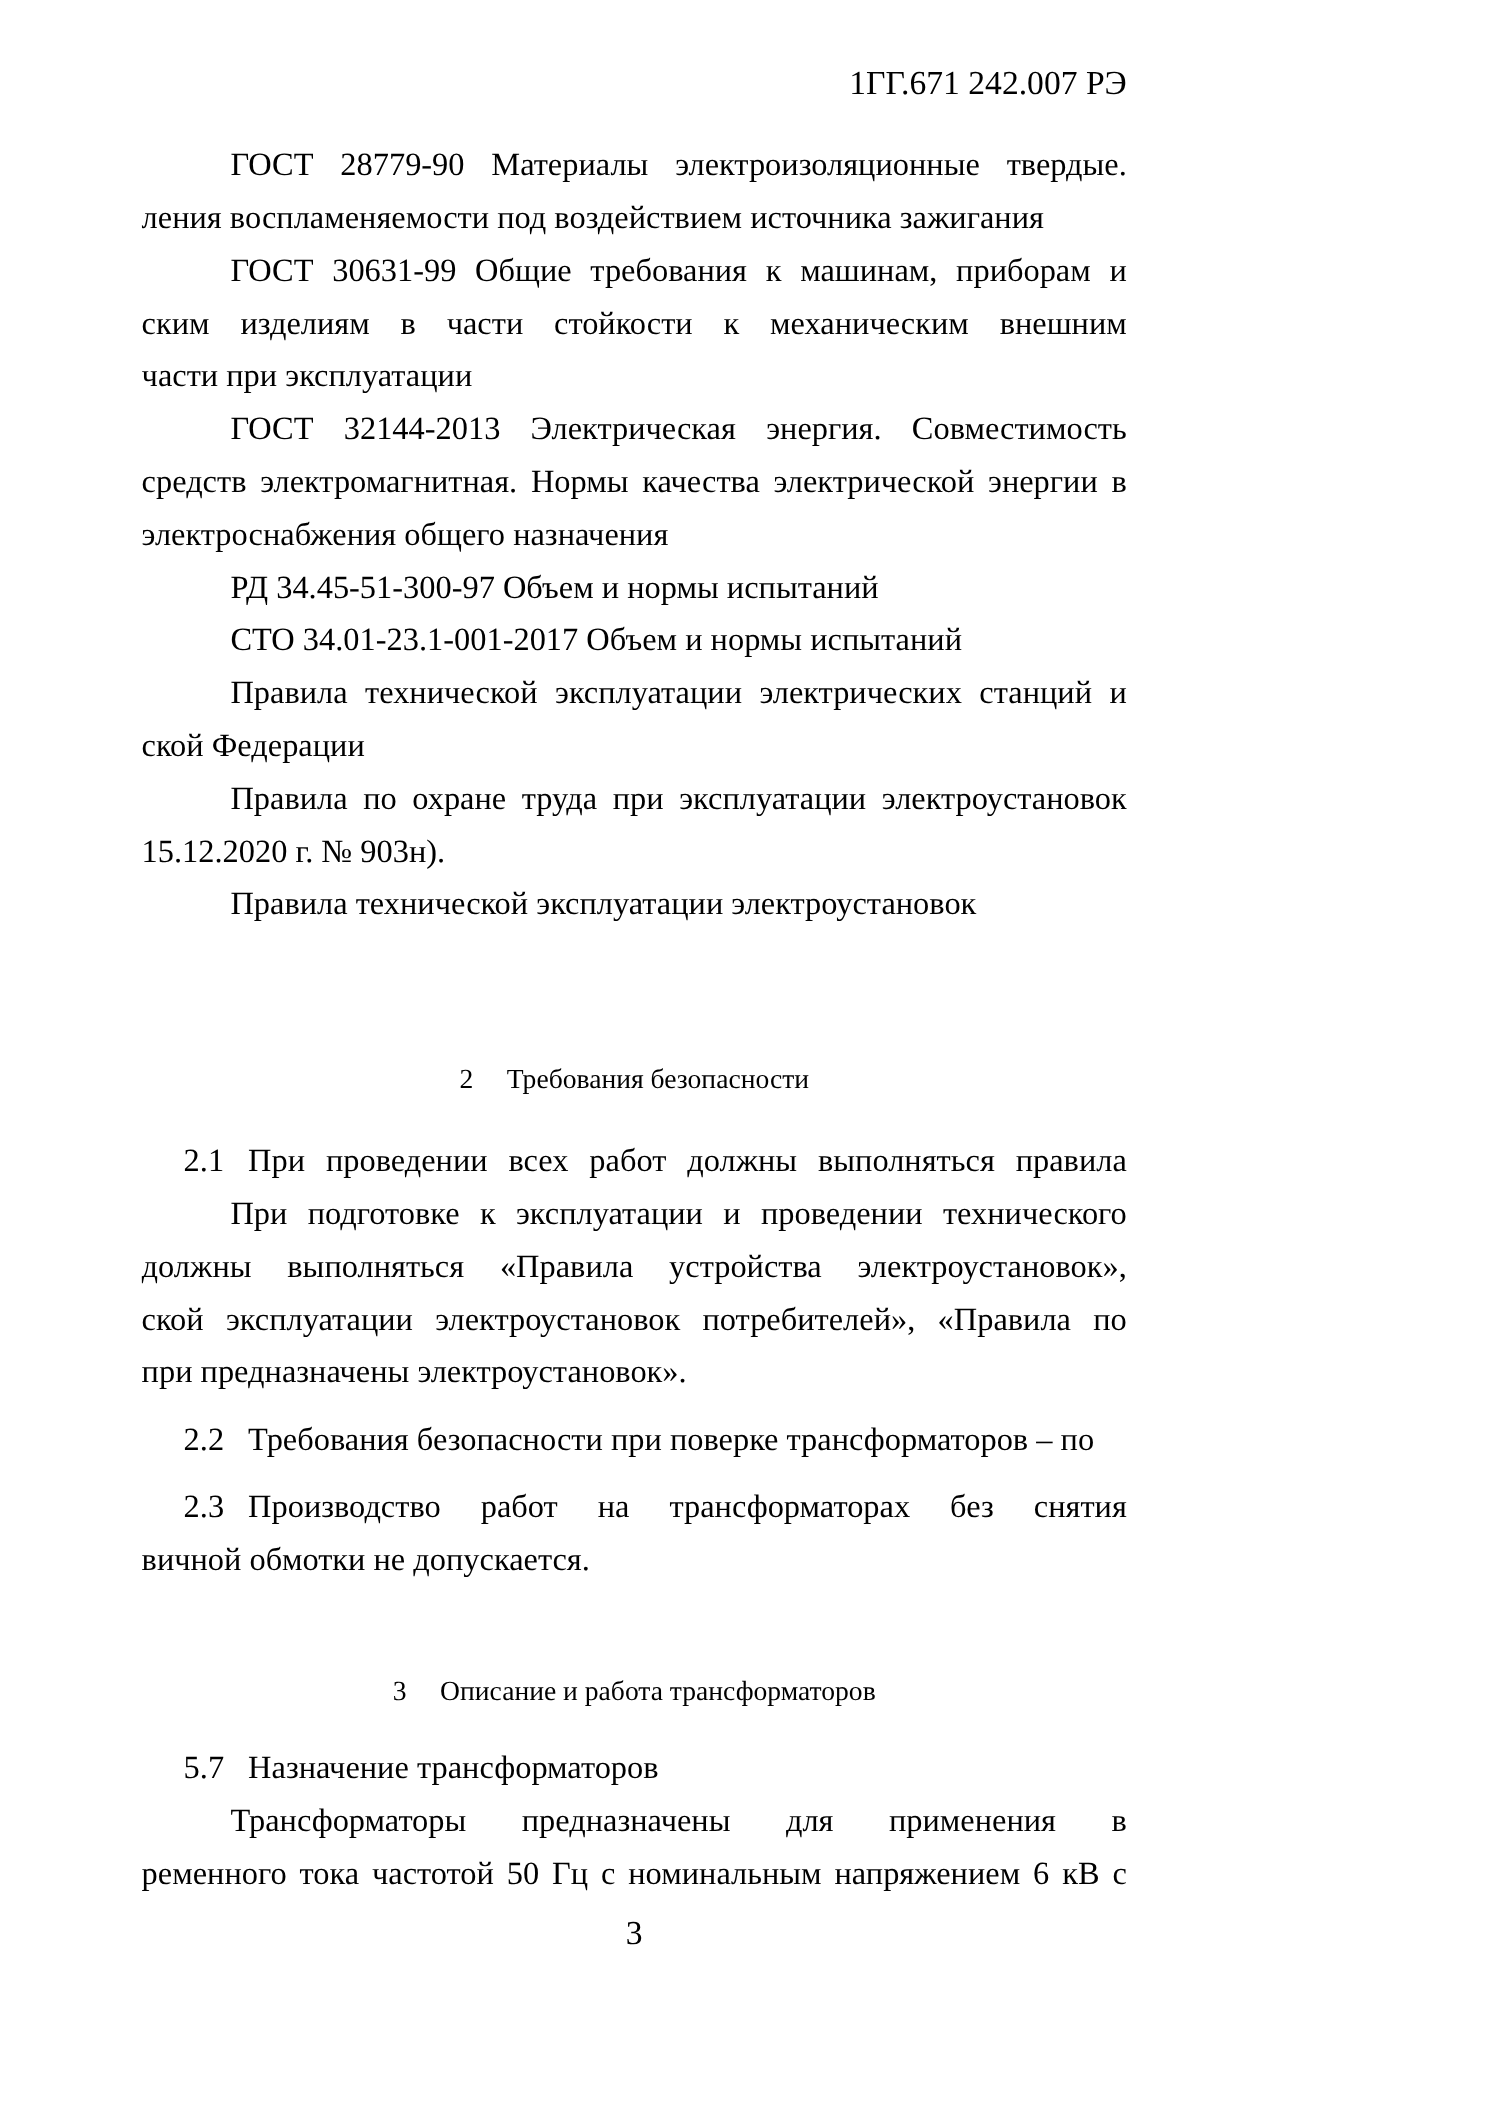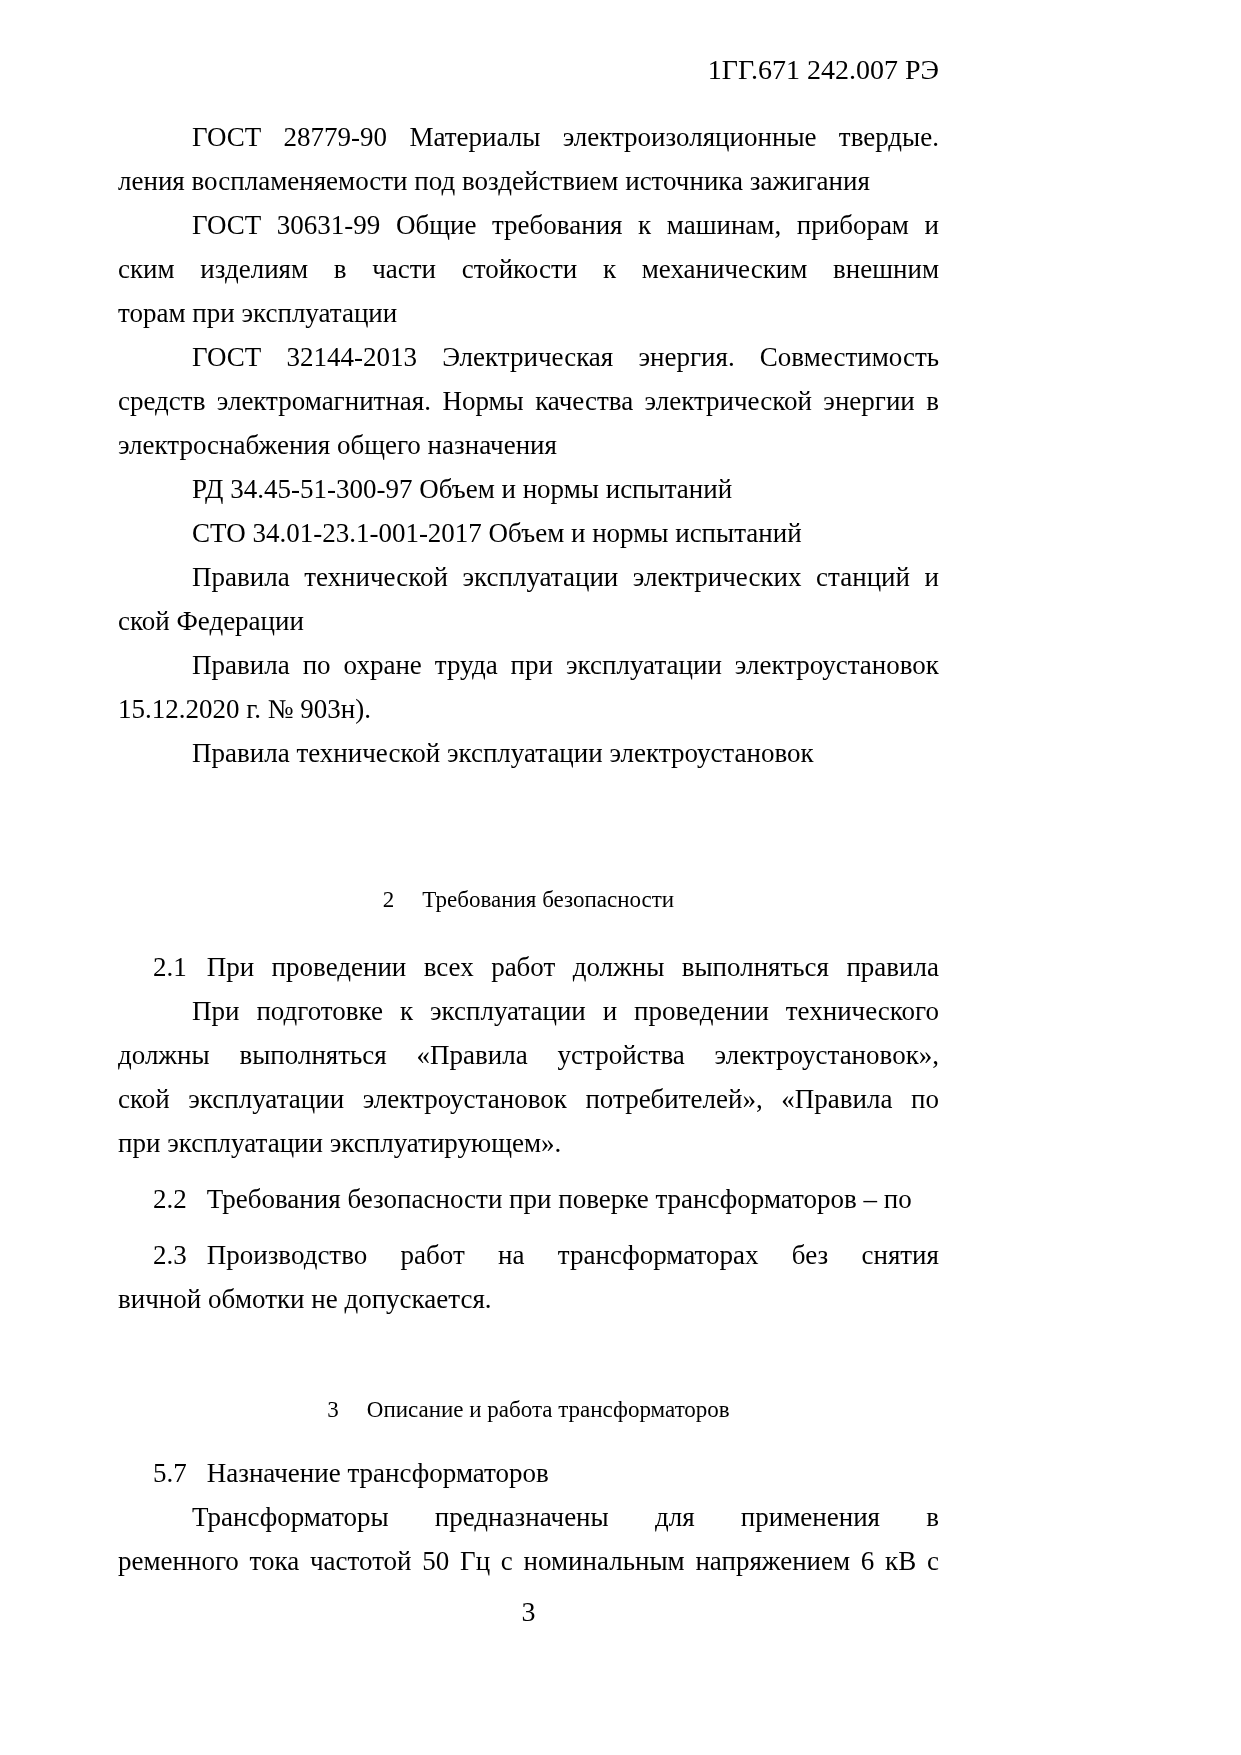--- a/index.html
+++ b/index.html
@@ -67,21 +67,21 @@
   <div class="content">
 
     <div>
       <div class="line j ind">ГОСТ 28779-90 Материалы электроизоляционные твердые. Методы опреде-</div>
       <div class="line">ления воспламеняемости под воздействием источника зажигания</div>
     </div>
 
     <div>
       <div class="line j ind">ГОСТ 30631-99 Общие требования к машинам, приборам и другим техниче-</div>
       <div class="line j">ским изделиям в части стойкости к механическим внешним воздействующим фак-</div>
-      <div class="line">торам при эксплуатации</div>
+      <div class="line">части при эксплуатации</div>
     </div>
 
     <div>
       <div class="line j ind">ГОСТ 32144-2013 Электрическая энергия. Совместимость технических</div>
       <div class="line j">средств электромагнитная. Нормы качества электрической энергии в системах</div>
       <div class="line">электроснабжения общего назначения</div>
     </div>
 
     <div>
       <div class="line ind">РД 34.45-51-300-97 Объем и нормы испытаний электрооборудования</div>
@@ -113,21 +113,21 @@
     <div>
       <div class="line j indnum">
         <span class="num">2.1</span><span class="tab"></span><span>При проведении всех работ должны выполняться правила техники без-</span>
       </div>
     </div>
 
     <div>
       <div class="line j ind">При подготовке к эксплуатации и проведении технического обслуживания</div>
       <div class="line j">должны выполняться «Правила устройства электроустановок», «Правила техниче-</div>
       <div class="line j">ской эксплуатации электроустановок потребителей», «Правила по охране труда</div>
-      <div class="line">при эксплуатации эксплуатирующем».</div>
+      <div class="line">при предназначены электроустановок».</div>
     </div>
 
     <div>
       <div class="line indnum">
         <span class="num">2.2</span><span class="tab"></span><span>Требования безопасности при поверке трансформаторов – по ГОСТ 8.216.</span>
       </div>
     </div>
 
     <div>
       <div class="line j indnum">

